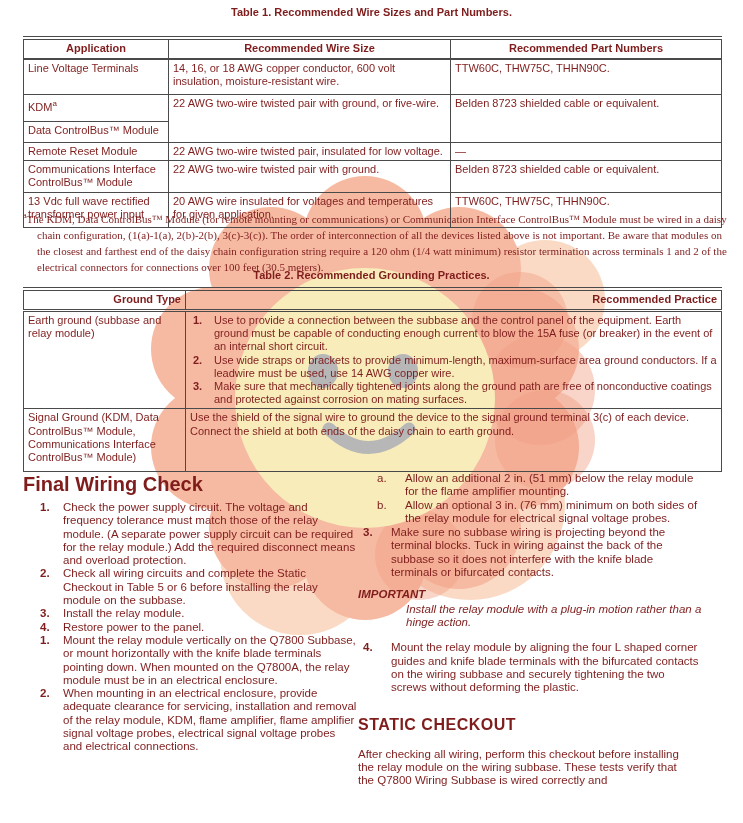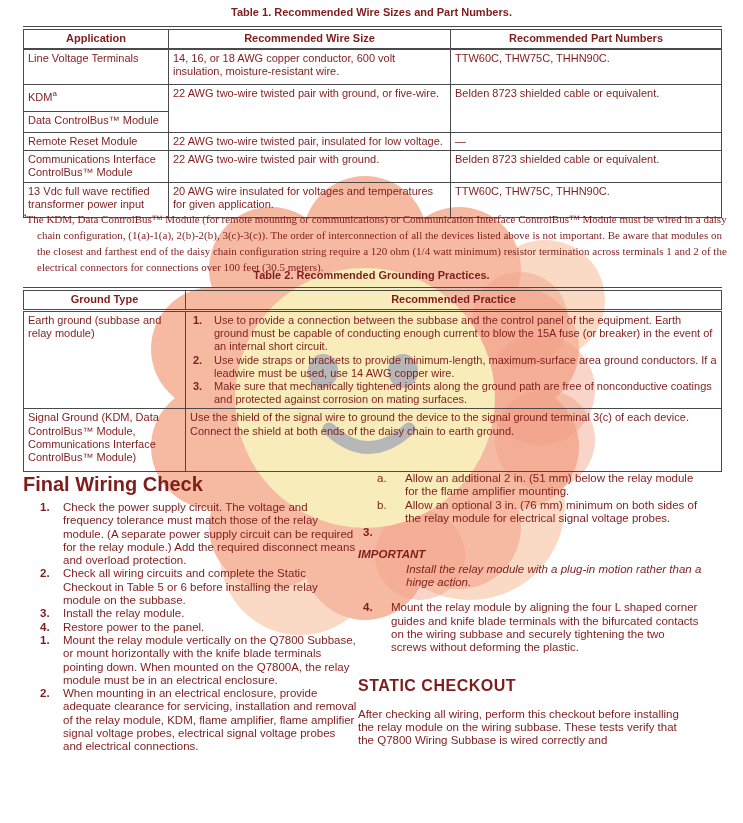--- a/index.html
+++ b/index.html
@@ -15,21 +15,21 @@
 
   .abs{position:absolute;}
   .tbl-title{width:743px;text-align:center;font-size:11px;font-weight:bold;}
 
   table.doc{border-collapse:collapse;table-layout:fixed;background:transparent;}
   table.doc{border:1.5px solid #4a4a4a;border-top:4px double #4a4a4a;}
   table.doc td, table.doc th{border:1px solid #4a4a4a;vertical-align:top;
         font-size:11px;line-height:13.2px;padding:2px 4px;text-align:left;}
   table.doc th{font-weight:bold;text-align:center;height:16px;vertical-align:middle;padding:1px 4px;}
   #table1 th{border-bottom:2px solid #4a4a4a;}
-  #table2 th{border-bottom:3px double #4a4a4a;}
+  #table2 th{border-bottom:3px double #4a4a4a;text-align:right;}
   td.kdm-cell{height:22px;vertical-align:bottom;padding-bottom:2px;}
   td.dcb-cell{height:16px;}
   tr.row-lv td{height:30px;}
   tr.row-13v td{height:30px;}
 
   .t2item{display:flex;}
   .t2item .m{width:24px;flex:none;font-weight:bold;text-align:left;padding-left:3px;box-sizing:border-box;}
   .t2item .t{flex:1;}
 
   .footnote{font-size:11px;line-height:16px;padding-left:14px;text-indent:-14px;font-family:Liberation Serif, serif;}
@@ -82,21 +82,21 @@
       <circle class="wm-accent" cx="420" cy="555" r="45"></circle>
       <circle class="wm-yellow" cx="365" cy="398" r="130"></circle>
       <ellipse class="wm-gray" cx="323" cy="371" rx="15" ry="17"></ellipse>
       <ellipse class="wm-gray" cx="403" cy="371" rx="15" ry="17"></ellipse>
       <path class="wm-graystroke" d="M 329 429 Q 368 466 409 429"></path>
     </g>
   </svg>
 
   <div class="abs tbl-title" style="top:6px;left:0;">Table 1. Recommended Wire Sizes and Part Numbers.</div>
 
-  <table class="doc" id="table1" style="position:absolute;left:23px;top:26px;width:698px;">
+  <table class="doc" id="table1" style="position:absolute;left:23px;top:36px;width:698px;">
     <colgroup>
         <col style="width:145px">
         <col style="width:282px">
         <col style="width:271px">
       </colgroup>
     <tbody>
         <tr>
       <th>Application</th>
       <th>Recommended Wire Size</th>
       <th>Recommended Part Numbers</th>
@@ -203,20 +203,21 @@
     <div class="rli2">
       <span class="num">a.</span>
       <span class="t" style="max-width:300px;">Allow an additional 2 in. (51 mm) below the relay module for the flame amplifier mounting.</span>
     </div>
     <div class="rli2">
       <span class="num">b.</span>
       <span class="t" style="max-width:300px;">Allow an optional 3 in. (76 mm) minimum on both sides of the relay module for electrical signal voltage probes.</span>
     </div>
     <div class="rli" style="margin-top:1px;">
       <span class="num">3.</span>
+      <span class="t" style="max-width:310px;">Make sure no subbase wiring is projecting beyond the terminal blocks. Tuck in wiring against the back of the subbase so it does not interfere with the knife blade terminals or bifurcated contacts.</span>
     </div>
 
     <div class="important-label">IMPORTANT</div>
     <div class="important-note">Install the relay module with a plug-in motion rather than a hinge action.</div>
 
     <div class="rli" style="margin-top:12px;">
       <span class="num">4.</span>
       <span class="t" style="max-width:310px;">Mount the relay module by aligning the four L shaped corner guides and knife blade terminals with the bifurcated contacts on the wiring subbase and securely tightening the two screws without deforming the plastic.</span>
     </div>
 

